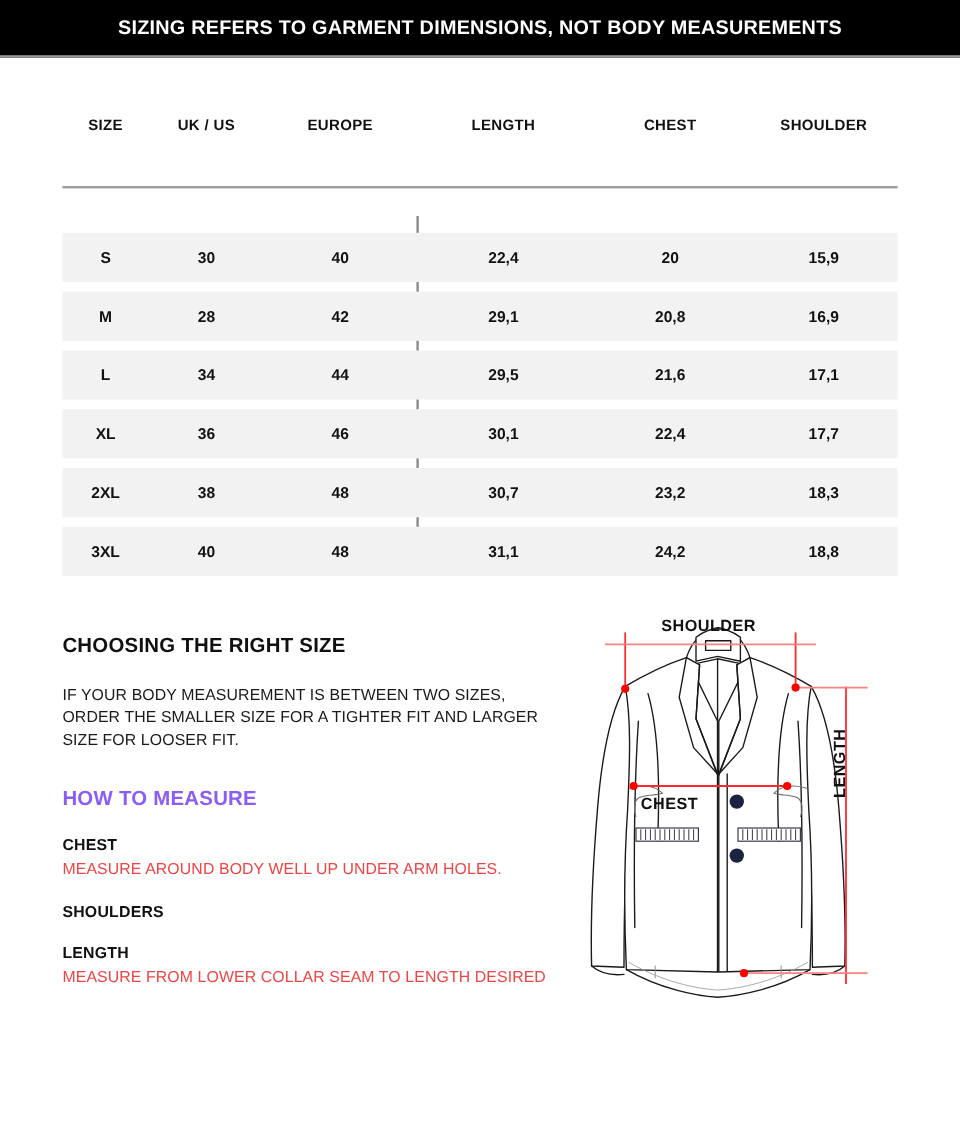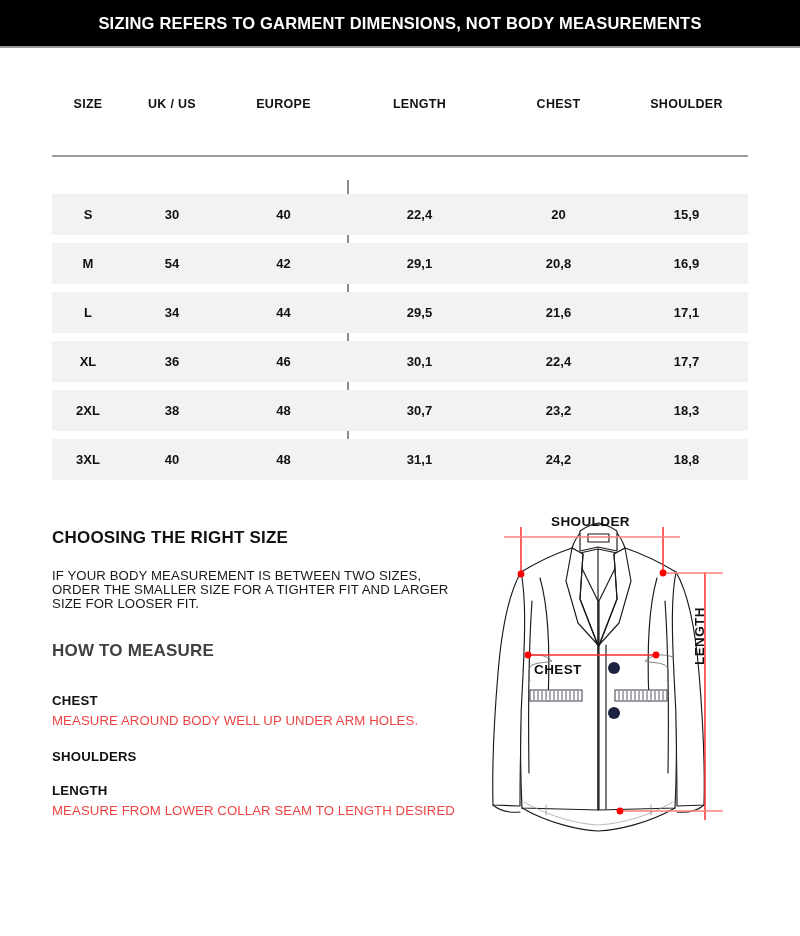--- a/index.html
+++ b/index.html
@@ -64,26 +64,26 @@
     width: 2px; height: 298px; background: #8c8c8c;
   }
 
   
   .textcol { position: absolute; left: 52px; top: 528px; width: 420px; }
   .h2 {
     font-size: 17px; font-weight: bold; letter-spacing: .2px;
     margin-bottom: 21px; color: #111;
   }
   .para {
-    font-size: 13.2px; line-height: 14px; letter-spacing: .1px;
+    font-size: 13.2px; line-height: 19px; letter-spacing: .1px;
     color: #1a1a1a; margin-bottom: 30px;
   }
   .h2b {
     font-size: 17px; font-weight: bold; letter-spacing: .2px;
-    margin-bottom: 32px; color: #404040;
+    margin-bottom: 20px; color: #8b5cf6;
   }
   .measure-block { margin-bottom: 19px; }
   .m-label {
     font-size: 13.2px; font-weight: bold; letter-spacing: .2px;
     margin-bottom: 3px; color: #111;
   }
   .m-desc {
     font-size: 13.2px; line-height: 19px; letter-spacing: .1px; color: #ef4444;
   }
 
@@ -129,21 +129,21 @@
     <div class="row">
       <div class="cell c0">S</div>
       <div class="cell c1">30</div>
       <div class="cell c2">40</div>
       <div class="cell c3">22,4</div>
       <div class="cell c4">20</div>
       <div class="cell c5">15,9</div>
     </div>
     <div class="row">
       <div class="cell c0">M</div>
-      <div class="cell c1">54</div>
+      <div class="cell c1">28</div>
       <div class="cell c2">42</div>
       <div class="cell c3">29,1</div>
       <div class="cell c4">20,8</div>
       <div class="cell c5">16,9</div>
     </div>
     <div class="row">
       <div class="cell c0">L</div>
       <div class="cell c1">34</div>
       <div class="cell c2">44</div>
       <div class="cell c3">29,5</div>

